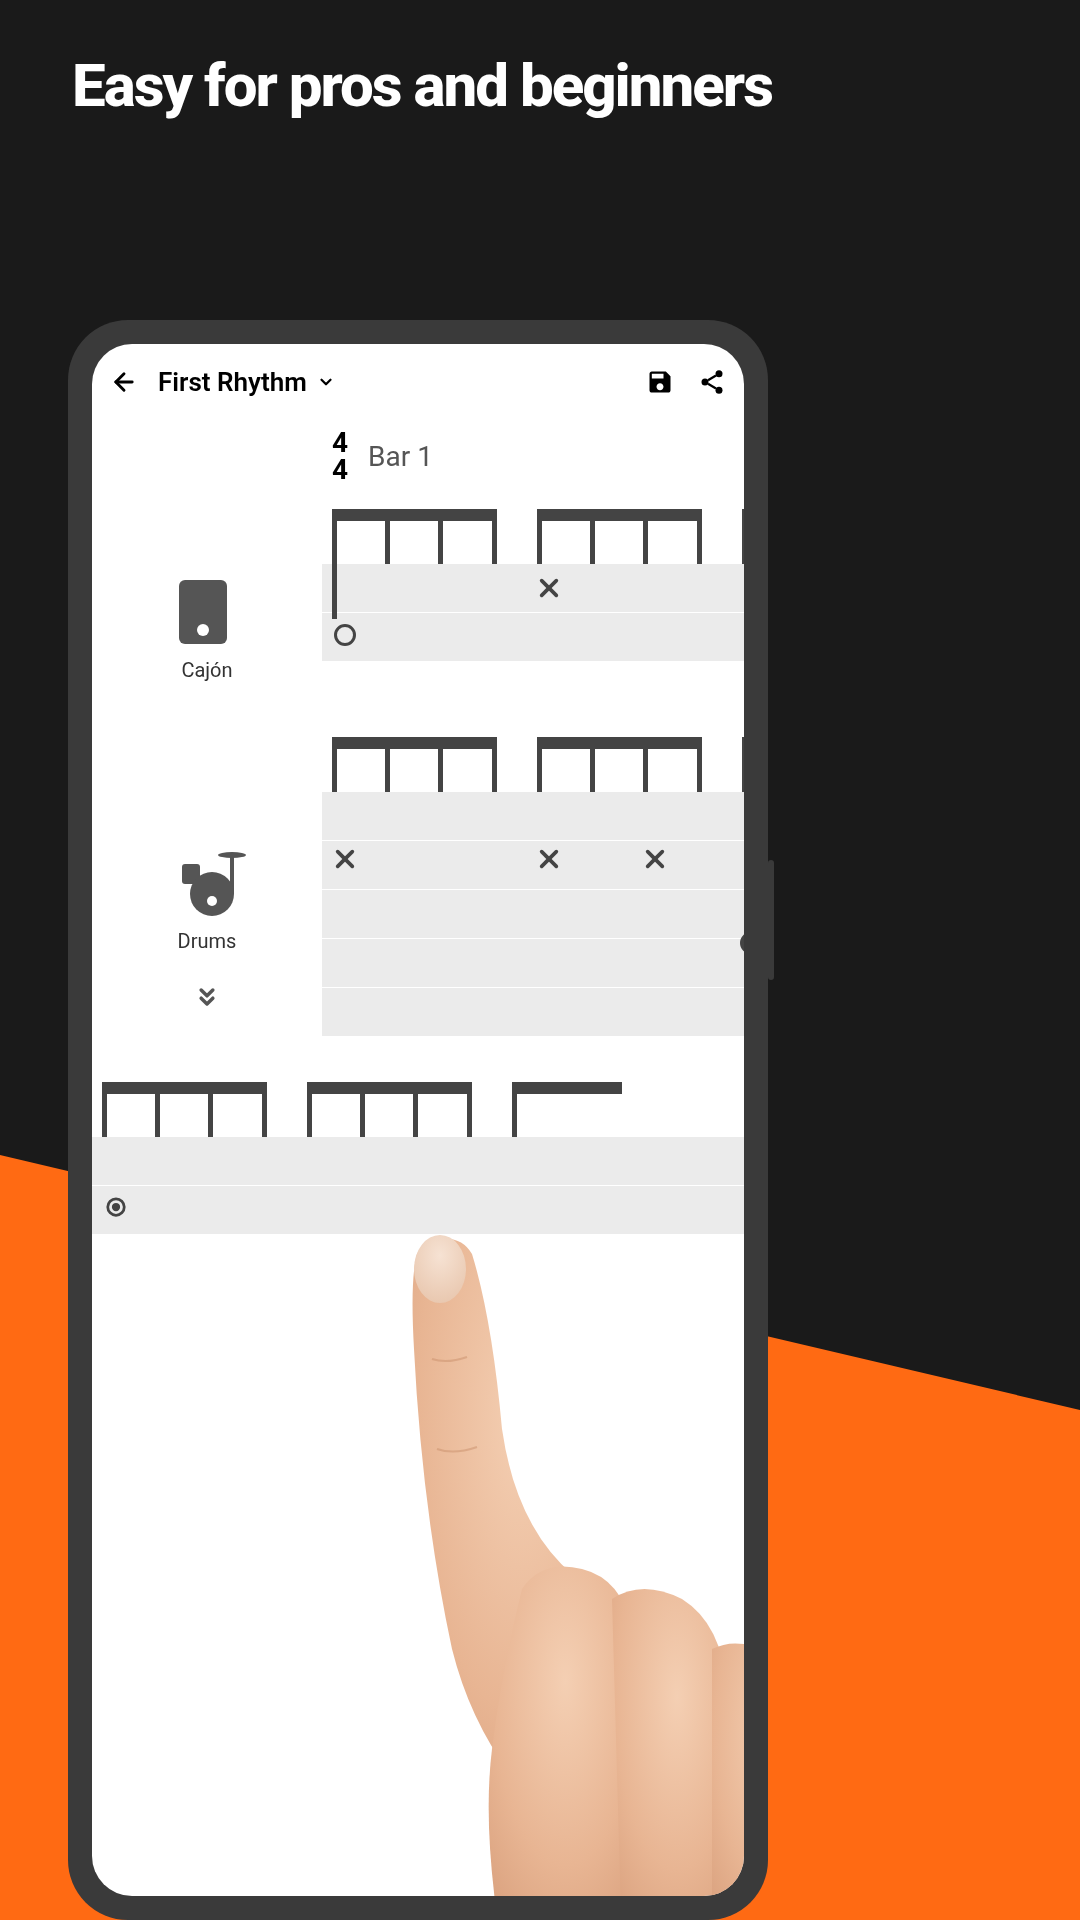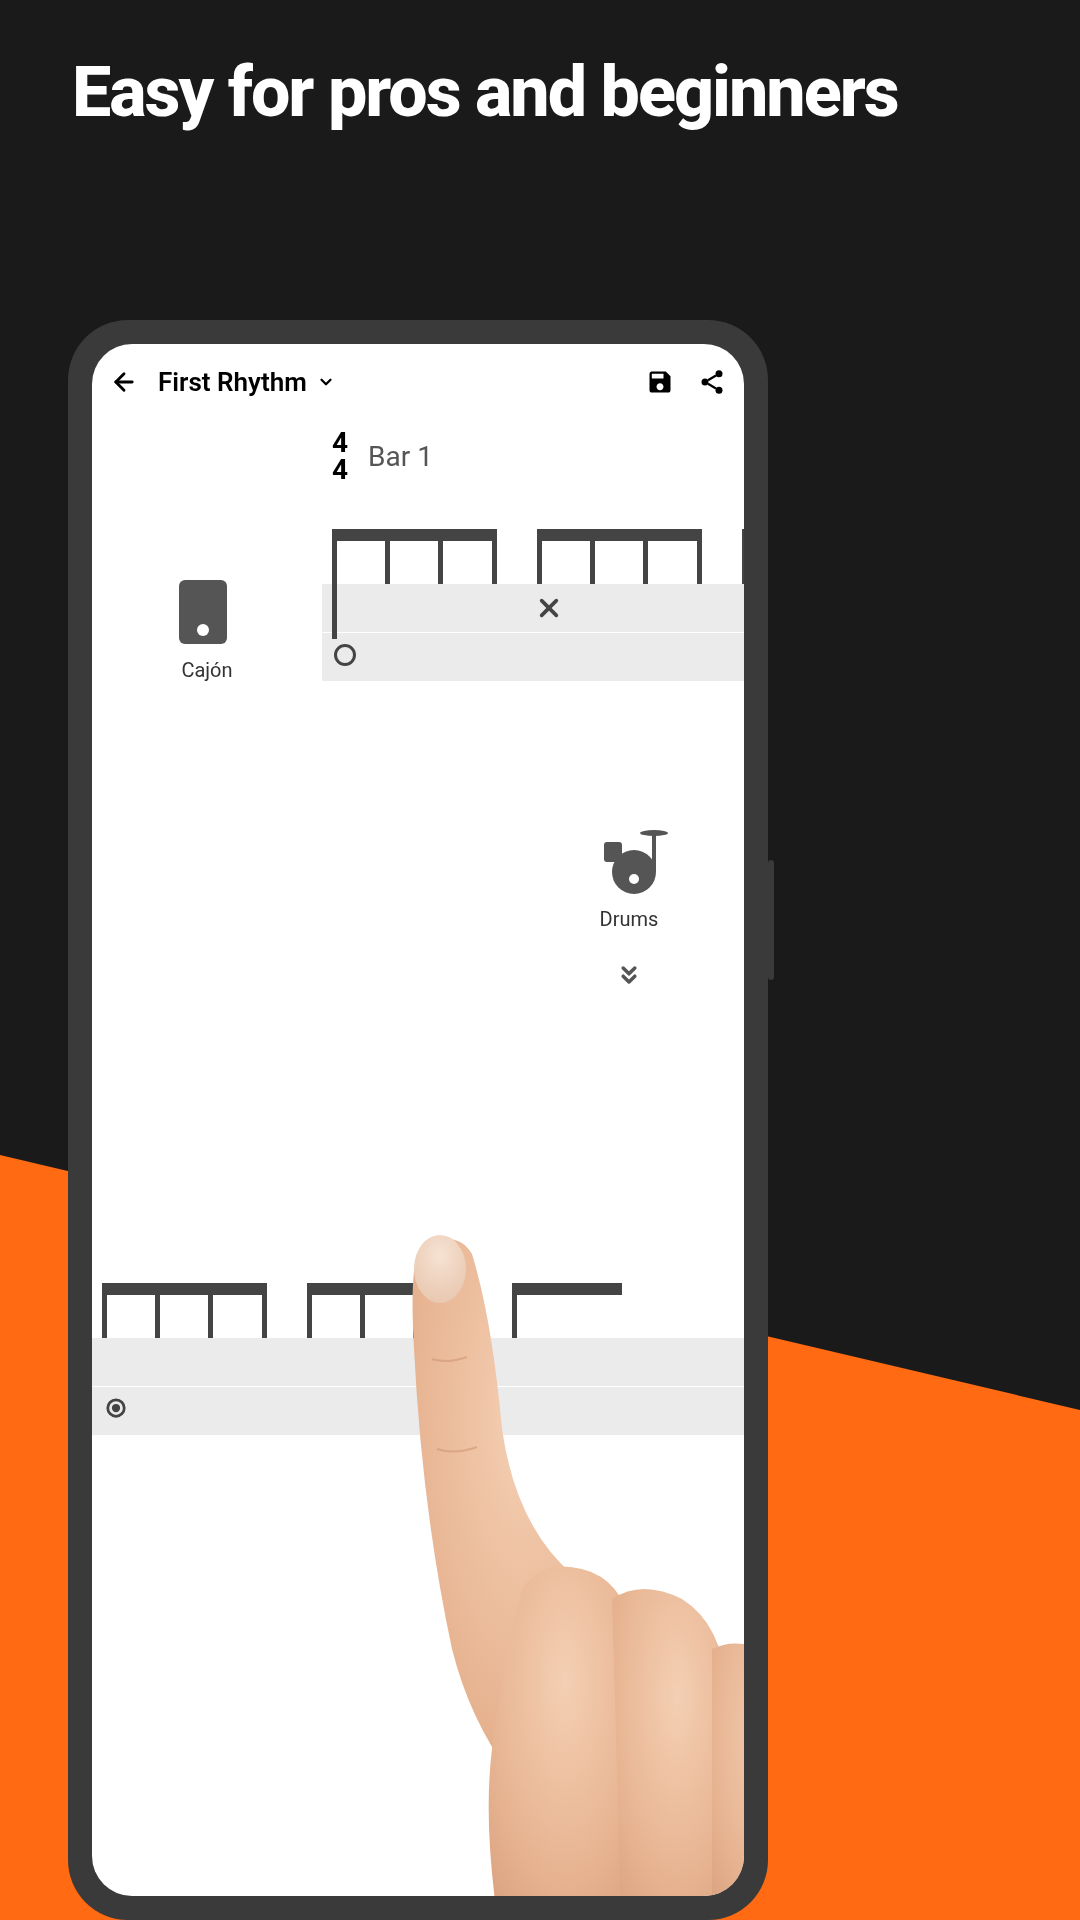--- a/index.html
+++ b/index.html
@@ -19,21 +19,21 @@
       height: 850px;
       background: #ff6a13;
       clip-path: polygon(0 10%, 100% 40%, 100% 100%, 0 100%);
     }
     .headline {
       position: absolute;
       top: 50px;
       left: 72px;
       right: 72px;
       color: #fff;
-      font-size: 70px;
+      font-size: 60px;
       font-weight: 800;
       line-height: 1.2;
       letter-spacing: -2px;
     }
     .phone-frame {
       position: absolute;
       top: 320px;
       left: 68px;
       width: 700px;
       height: 1600px;
@@ -99,25 +99,25 @@
       font-weight: 700;
       line-height: 0.95;
       color: #000;
     }
     .bar-label {
       font-size: 28px;
       color: #555;
     }
     .track-row {
       display: flex;
-      align-items: flex-end;
+      align-items: center;
       position: relative;
     }
     .track-row.row-cajon { margin-top: 60px; }
-    .track-row.row-drums { margin-top: 110px; flex-direction: column; }
+    .track-row.row-drums { margin-top: 110px; }
     .track-row.row-congas { margin-top: 100px; }
     .instrument-col {
       width: 230px;
       flex-shrink: 0;
       display: flex;
       flex-direction: column;
       align-items: center;
       padding-top: 35px;
     }
     .inst-icon {

